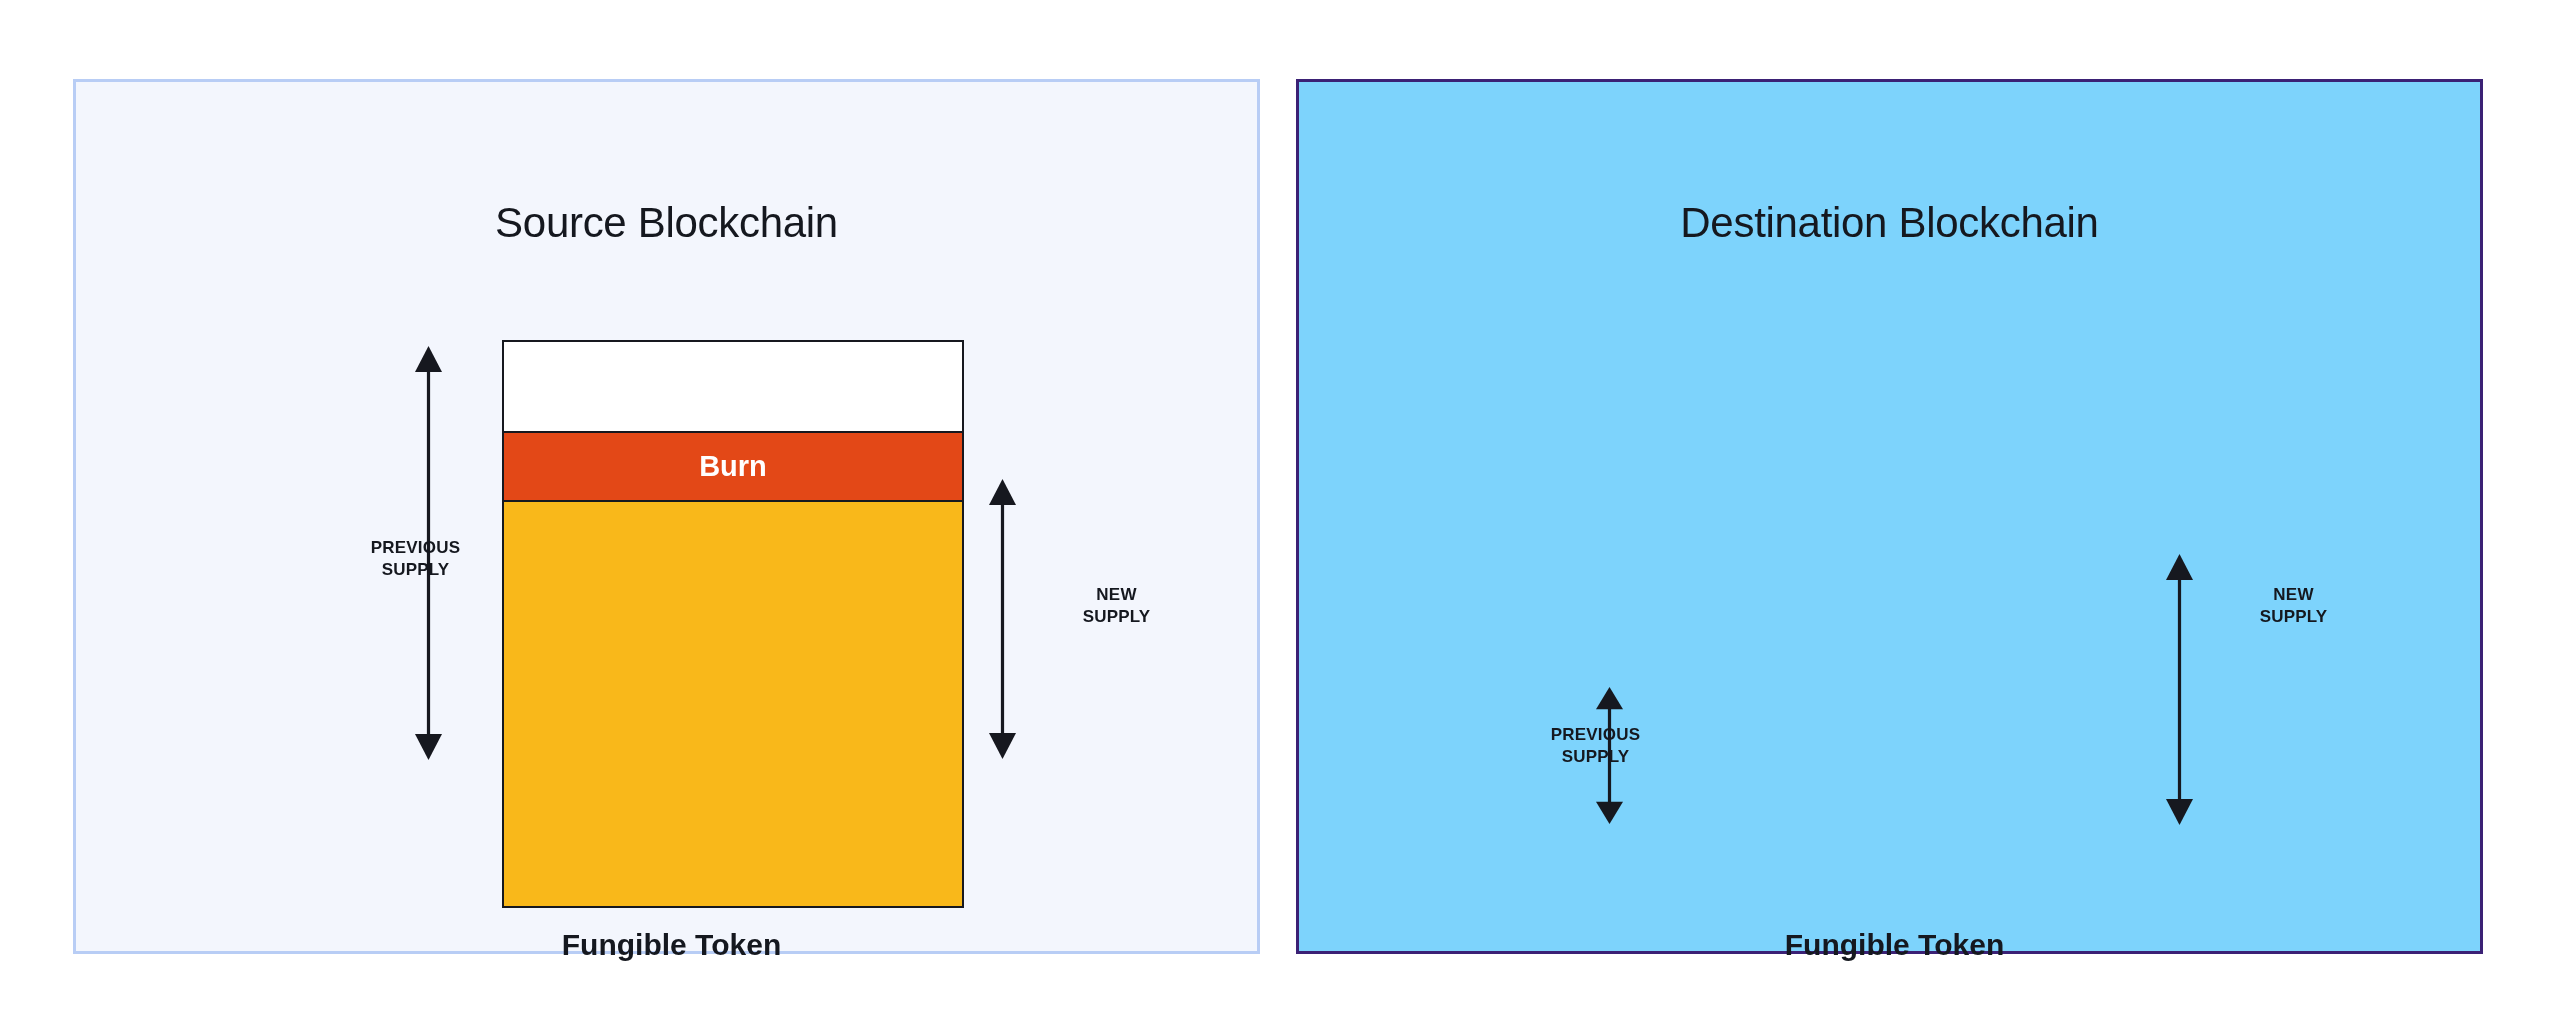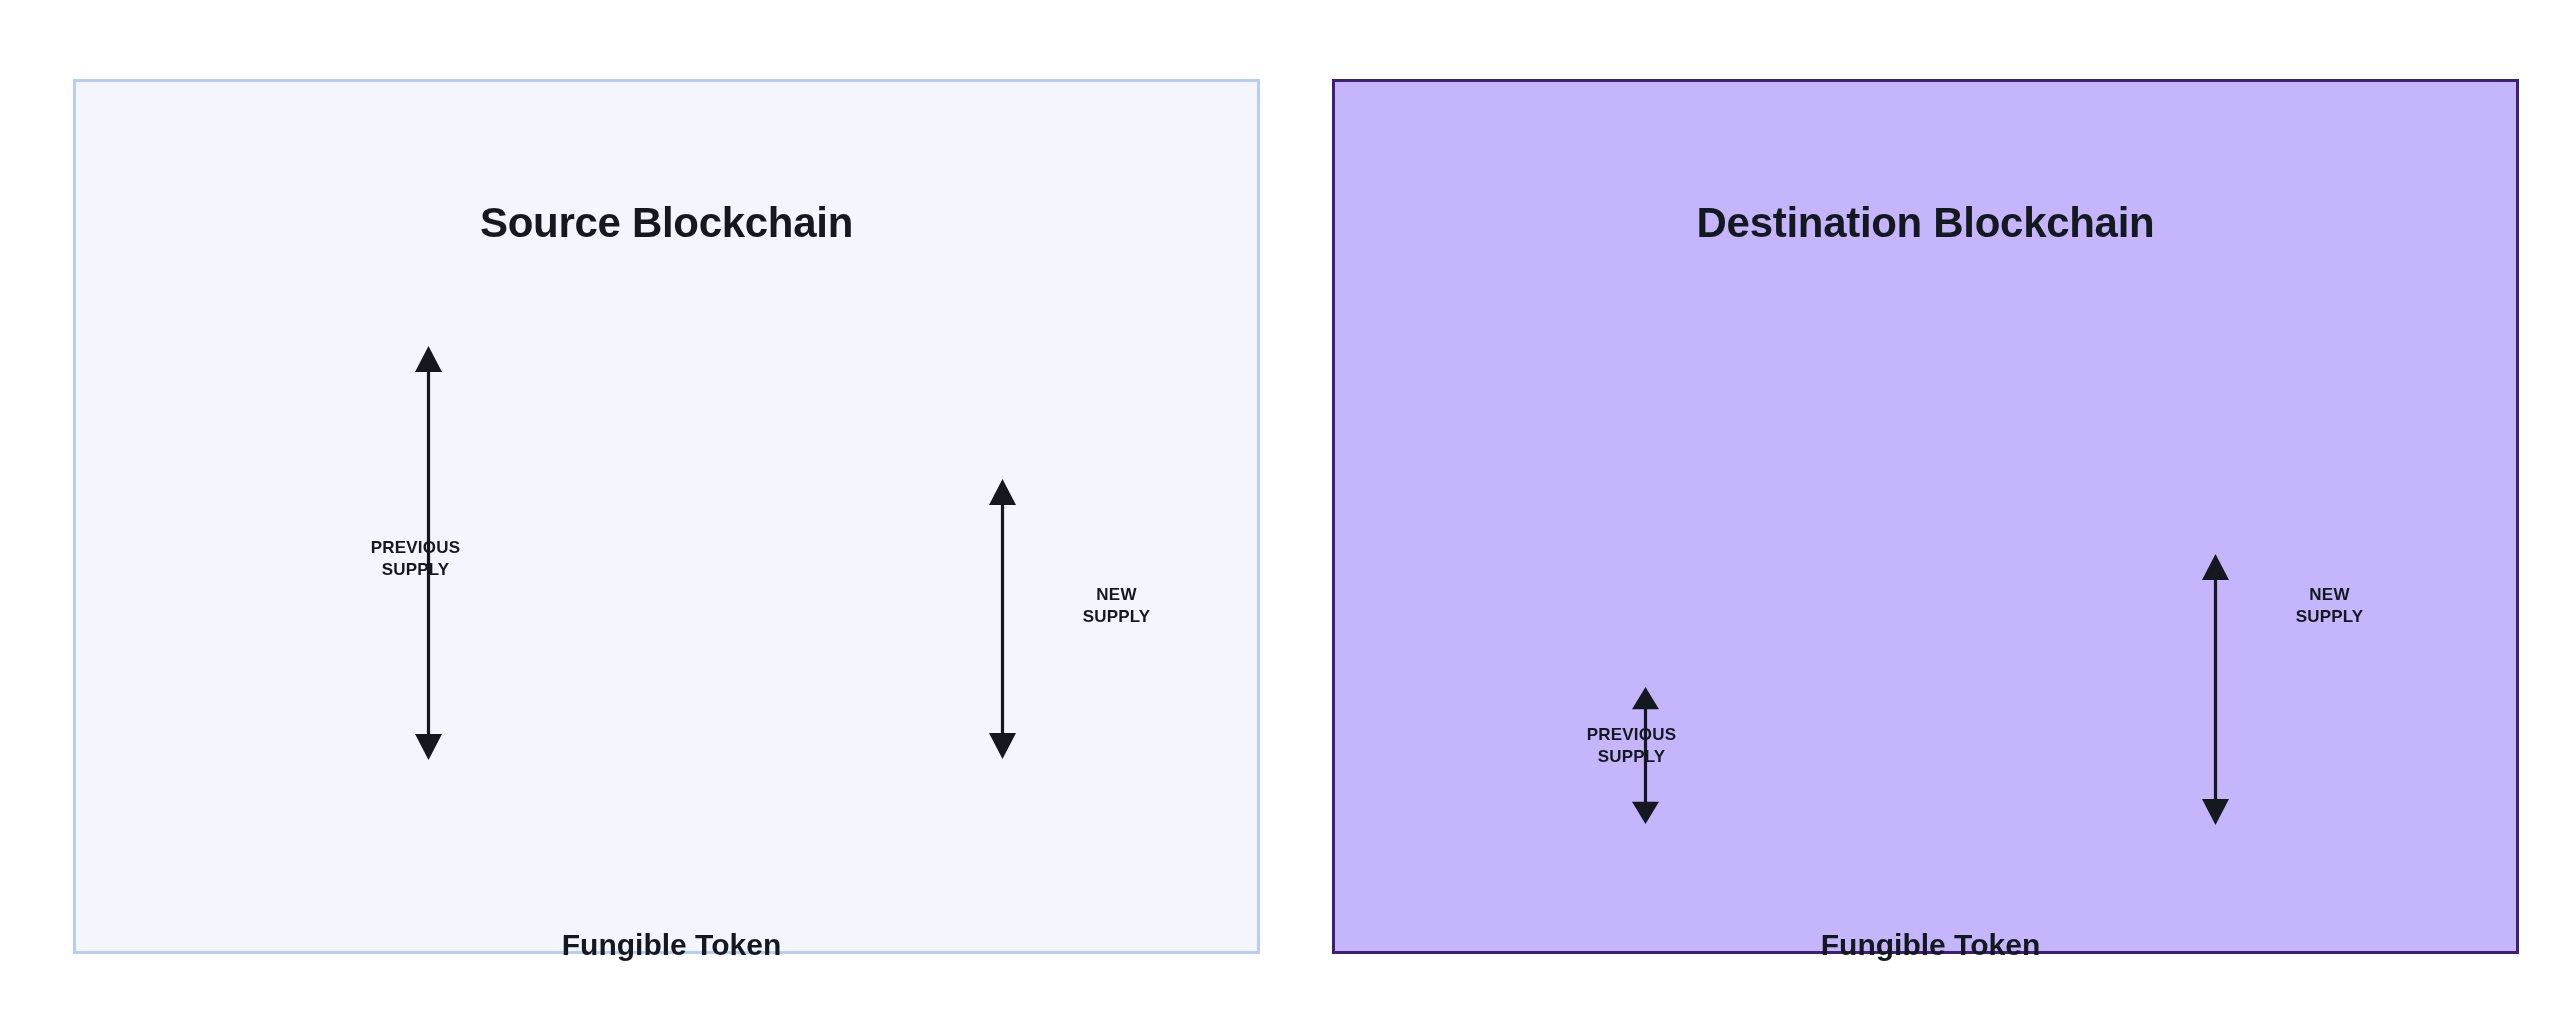--- a/index.html
+++ b/index.html
@@ -26,34 +26,34 @@
     width: 1187px;
     border-width: 3.3px;
     border-style: solid;
   }
   .panel.source {
     left: 73px;
     background: #f3f6fd;
     border-color: #b8cdf5;
   }
   .panel.destination {
-    left: 1332px;
-    background: #c4b5fd;
+    left: 1296px;
+    background: #7dd3fc;
     border-color: #3b2175;
   }
 
   
   .panel-title {
     position: absolute;
     left: 0;
     right: 0;
     top: 117px;
     text-align: center;
     font-size: 42px;
-    font-weight: 700;
+    font-weight: 400;
     color: #15181f;
     letter-spacing: -0.3px;
     white-space: nowrap;
   }
 
   
   .bar {
     position: absolute;
     left: 426px;
     top: 258px;
@@ -116,20 +116,25 @@
 </style>
 </head>
 <body>
 
 <div id="canvas">
 
   <div class="panel source">
 
     <div class="panel-title">Source Blockchain</div>
 
+    <div class="bar">
+      <div class="seg empty" style="height:89px"></div>
+      <div class="seg burn" style="height:71px">Burn</div>
+      <div class="seg existing" style="flex:1"></div>
+    </div>
 
     <div class="dim-arrow" style="left:339px; top:264px; height:414px;">
       <svg viewBox="0 0 42 634" preserveAspectRatio="none">
         <line x1="21" y1="30" x2="21" y2="604" stroke="#16181f" stroke-width="5"></line>
         <polygon points="21,0 42,40 0,40" fill="#16181f"></polygon>
         <polygon points="21,634 42,594 0,594" fill="#16181f"></polygon>
       </svg>
     </div>
     <div class="dim-label" style="left:248px; top:455px; width:183px;">
       <span>PREVIOUS</span>

